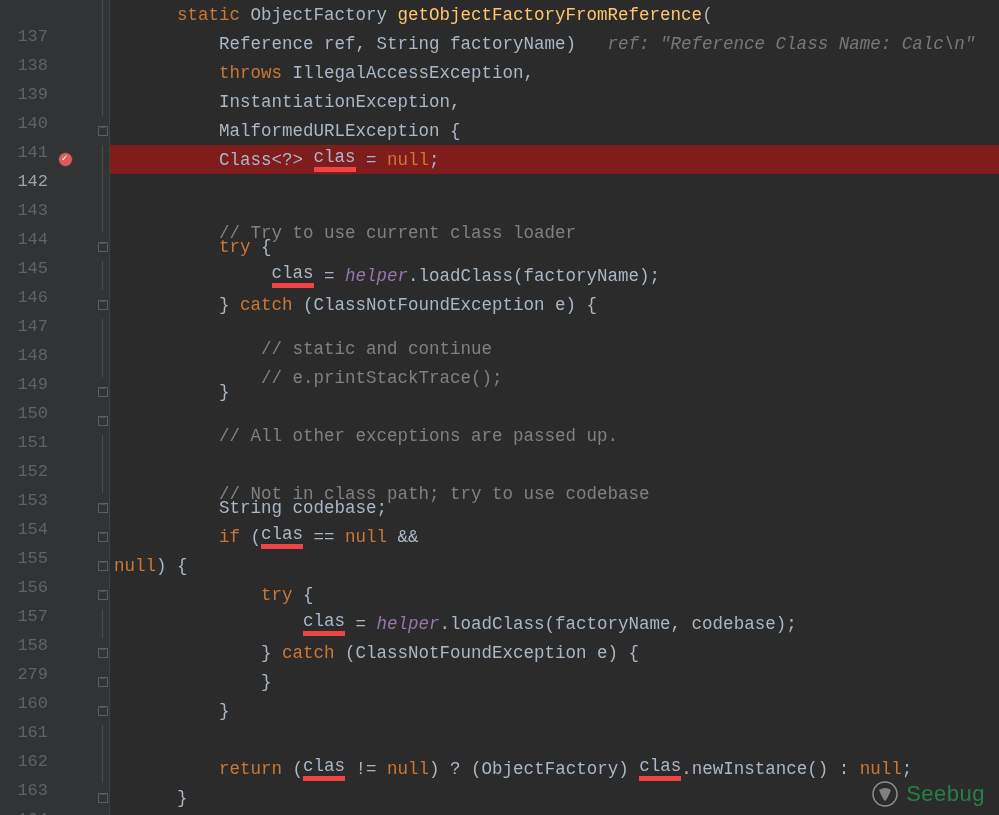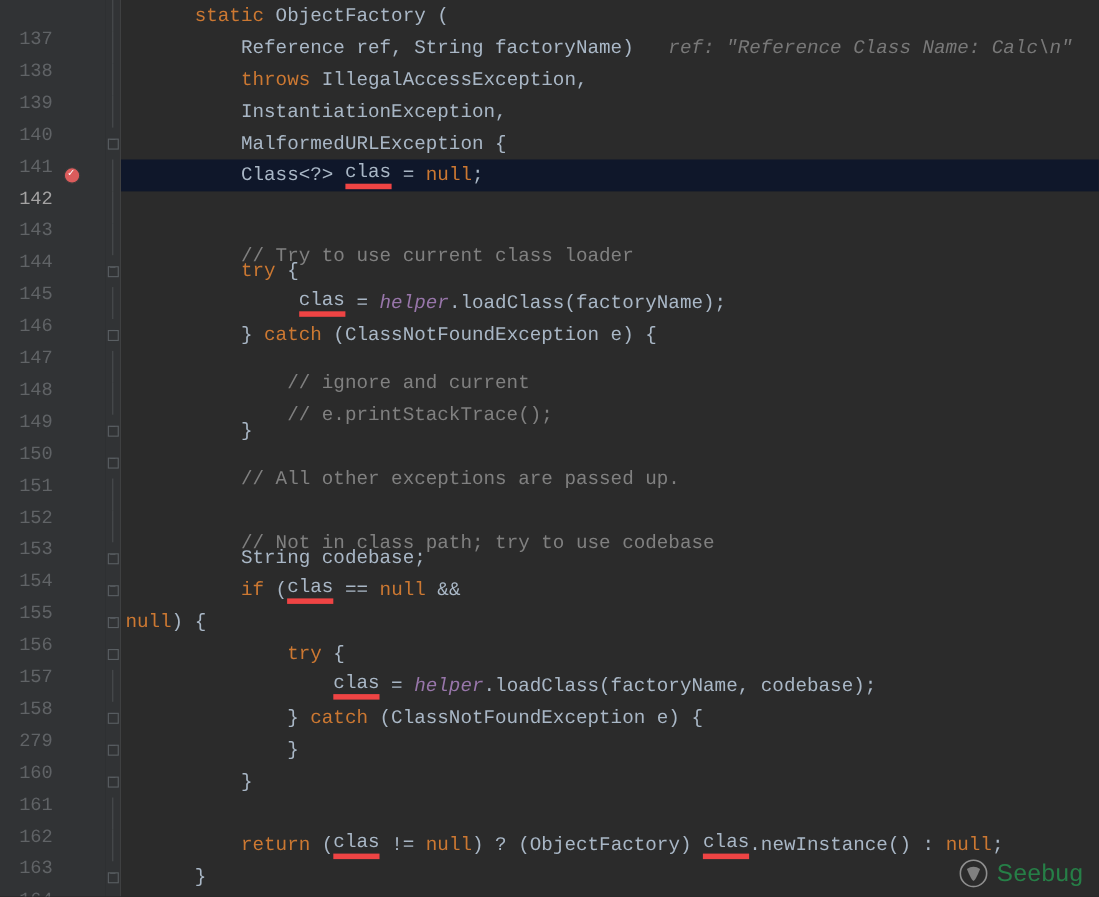--- a/index.html
+++ b/index.html
@@ -86,21 +86,21 @@
     background: #2b2b2b;
   }
   .code-line {
     height: 29px;
     display: flex;
     align-items: center;
     white-space: pre;
     padding-left: 4px;
   }
   .hl-row {
-    background: #0f172a;
+    background: #7f1d1d;
   }
   .hl-row-gutter { color: #a4a3a3; }
 
   .t-kw    { color: #cc7832; }
   .t-type  { color: #a9b7c6; }
   .t-field { color: #9876aa; font-style: italic; }
   .t-comment{ color: #808080; margin-top: 31px; }
   .t-hint  { color: #787878; font-style: italic; }
   .t-decl  { color: #ffc66d; }
   .t-underline { border-bottom: 5px solid #ef4444; }
@@ -316,32 +316,32 @@
         <span class="fold-stroke"></span>
       </div>
       <div class="fold-line">
         <span class="fold-stroke"></span>
       </div>
       <div class="fold-line">
         <span class="fold-mark"></span>
       </div>
     </div>
   <div class="code" id="code">
-      <div class="code-line"><span>      </span><span class="t-kw">static </span><span class="t-type">ObjectFactory </span><span>(</span></div>
+      <div class="code-line"><span>      </span><span class="t-kw">static </span><span class="t-type">ObjectFactory </span><span class="t-decl">getObjectFactoryFromReference</span><span>(</span></div>
       <div class="code-line"><span>          Reference ref, String factoryName)   </span><span class="t-hint">ref: "Reference Class Name: Calc\n"</span></div>
       <div class="code-line"><span>          </span><span class="t-kw">throws </span><span>IllegalAccessException,</span></div>
       <div class="code-line"><span>          InstantiationException,</span></div>
       <div class="code-line"><span>          MalformedURLException {</span></div>
       <div class="code-line hl-row"><span>          Class&lt;?&gt; </span><span class="t-underline">clas</span><span> = </span><span class="t-kw">null</span><span>;</span></div>
       <div class="code-line"><span></span></div>
       <div class="code-line"><span>          </span><span class="t-comment">// Try to use current class loader</span></div>
       <div class="code-line"><span>          </span><span class="t-kw">try </span><span>{</span></div>
       <div class="code-line"><span>               </span><span class="t-underline">clas</span><span> = </span><span class="t-field">helper</span><span>.loadClass(factoryName);</span></div>
       <div class="code-line"><span>          } </span><span class="t-kw">catch </span><span>(ClassNotFoundException e) {</span></div>
-      <div class="code-line"><span>              </span><span class="t-comment">// ignore and current</span></div>
+      <div class="code-line"><span>              </span><span class="t-comment">// static and continue</span></div>
       <div class="code-line"><span>              </span><span class="t-comment">// e.printStackTrace();</span></div>
       <div class="code-line"><span>          }</span></div>
       <div class="code-line"><span>          </span><span class="t-comment">// All other exceptions are passed up.</span></div>
       <div class="code-line"><span></span></div>
       <div class="code-line"><span>          </span><span class="t-comment">// Not in class path; try to use codebase</span></div>
       <div class="code-line"><span>          String codebase;</span></div>
       <div class="code-line"><span>          </span><span class="t-kw">if </span><span>(</span><span class="t-underline">clas</span><span> == </span><span class="t-kw">null </span><span>&amp;&amp;</span></div>
       <div class="code-line"><span class="t-kw">null</span><span>) {</span></div>
       <div class="code-line"><span>              </span><span class="t-kw">try </span><span>{</span></div>
       <div class="code-line"><span>                  </span><span class="t-underline">clas</span><span> = </span><span class="t-field">helper</span><span>.loadClass(factoryName, codebase);</span></div>

